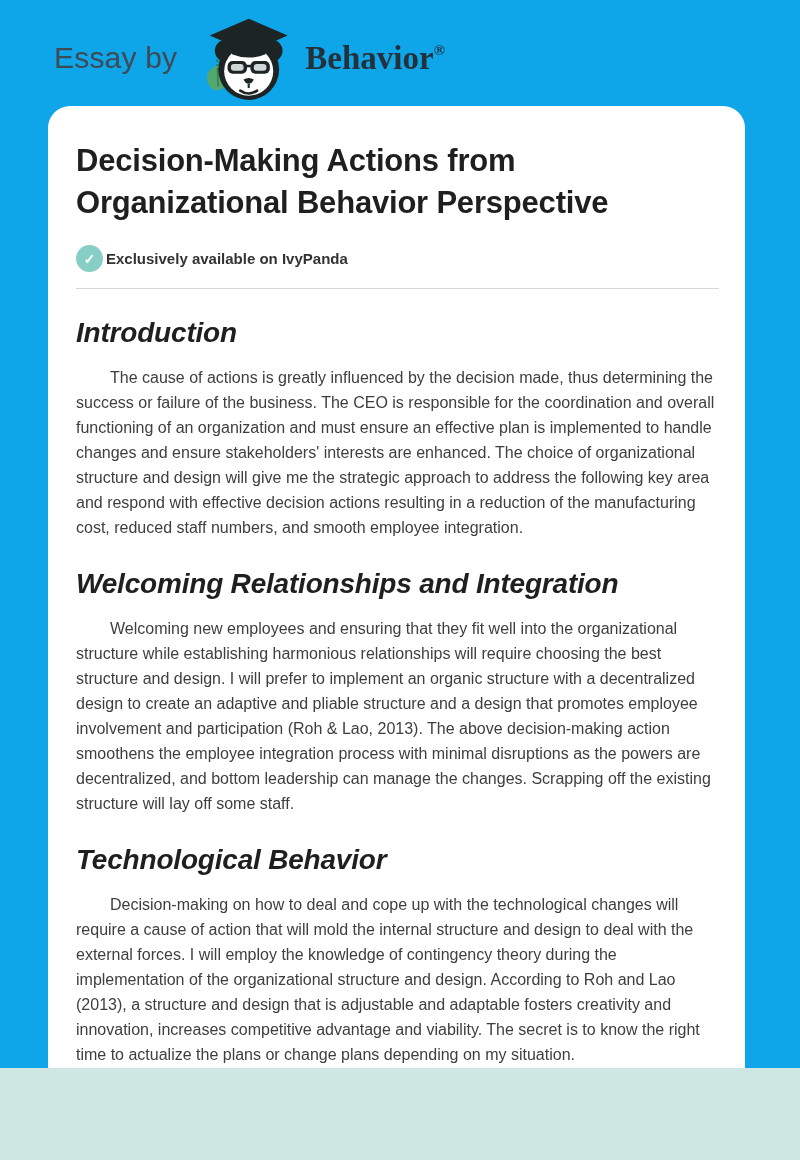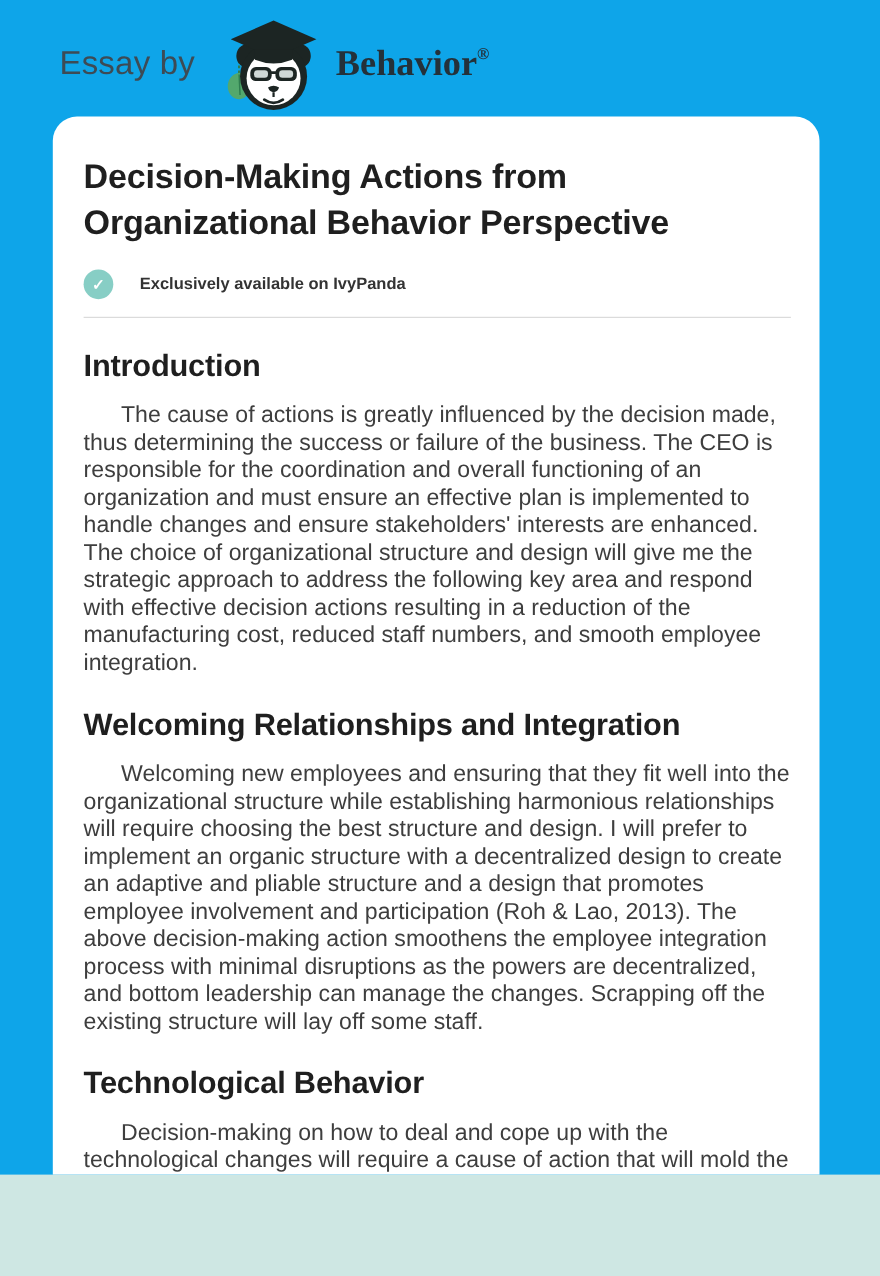--- a/index.html
+++ b/index.html
@@ -76,41 +76,42 @@
     background: #87cec5;
     color: #ffffff;
     display: inline-flex;
     align-items: center;
     justify-content: center;
     font-size: 14px;
     font-weight: bold;
     flex: 0 0 auto;
   }
   .badge-label {
-    margin-left: 24px;
+    margin-left: 3px;
     font-size: 15px;
     font-weight: bold;
     color: #333333;
   }
   .divider {
     border: none;
     border-top: 1px solid #d8d8d8;
     margin: 16px 0 0 0;
   }
   .section-heading {
     margin: 27px 0 0 0;
     font-size: 28px;
     line-height: 34px;
     font-weight: bold;
     color: #1f1f1f;
     letter-spacing: -0.2px;
+    font-style: italic;
   }
   .body-paragraph {
     margin: 15px 0 0 0;
-    font-size: 21px;
+    font-size: 16px;
     line-height: 25px;
     color: #3e3e3e;
     text-indent: 34px;
   }
 </style>
 </head>
 <body>
 
 <div class="page">
 

